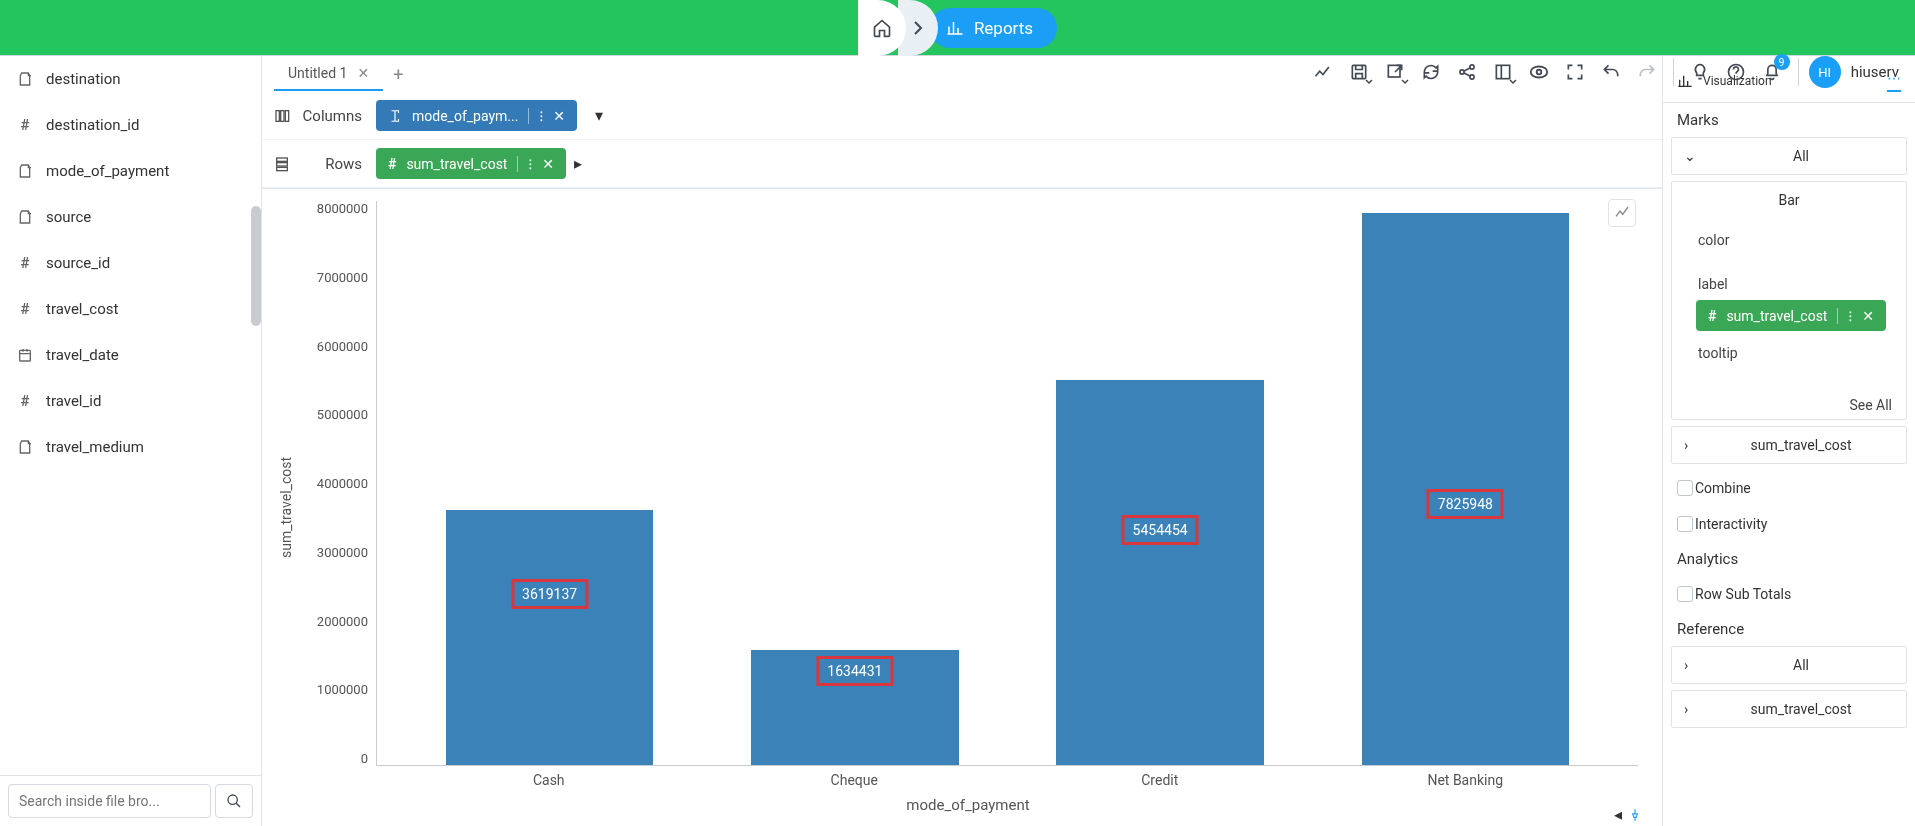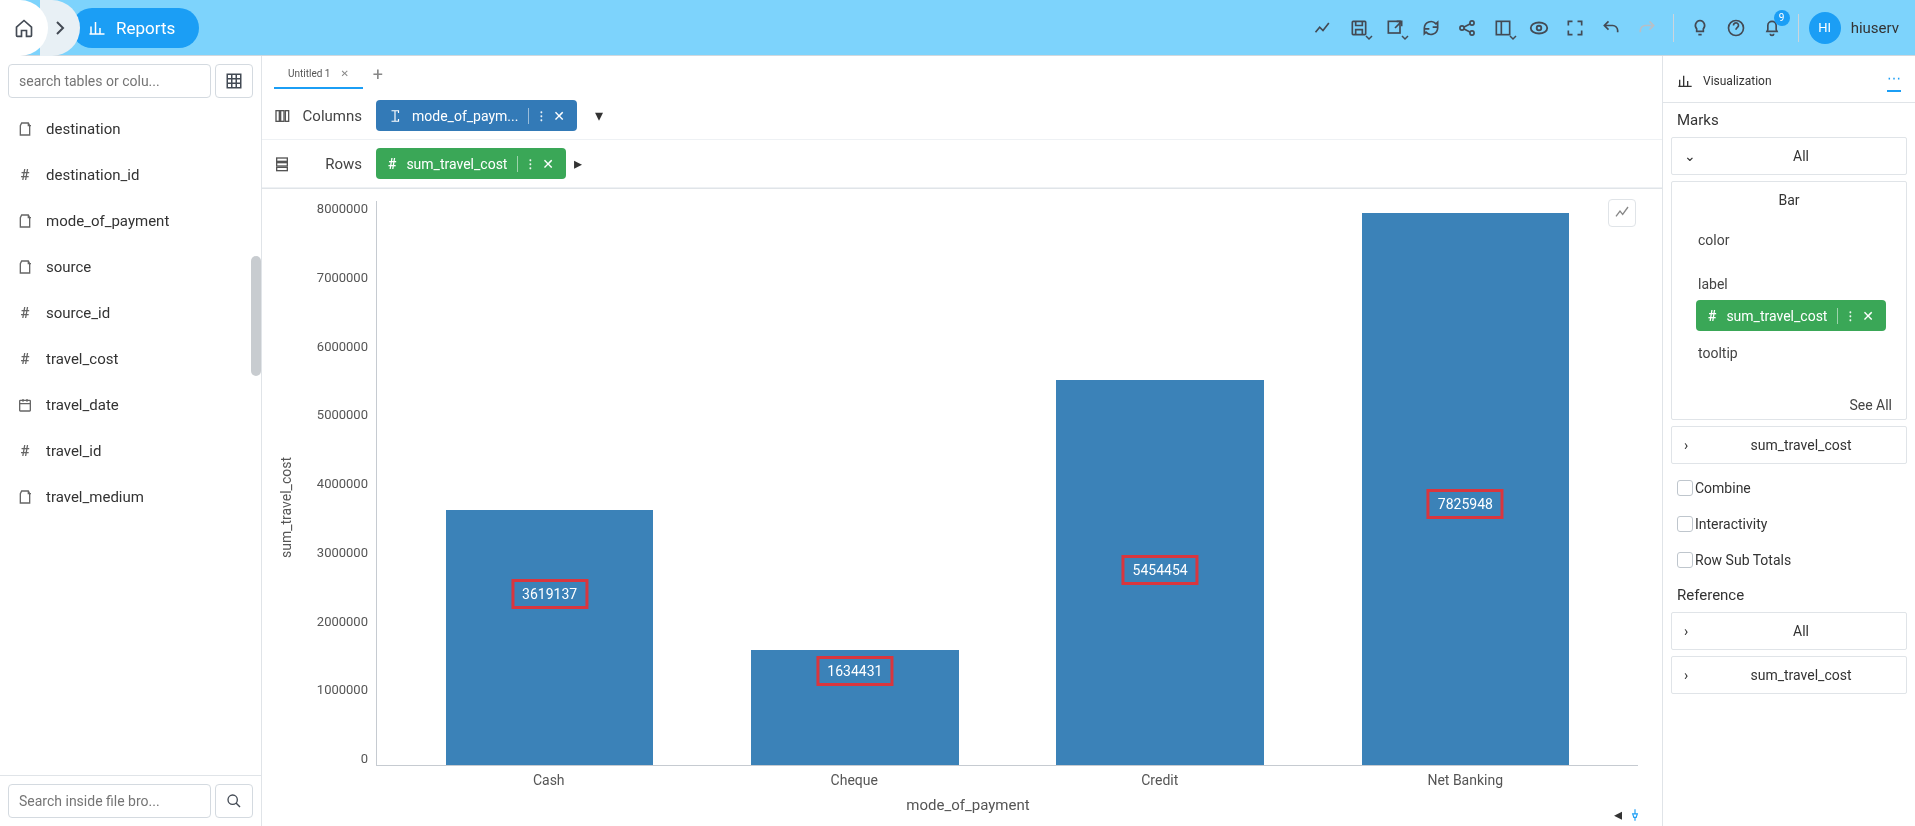--- a/index.html
+++ b/index.html
@@ -1,19 +1,19 @@
 <!DOCTYPE html>
 <html><head>
 <meta charset="utf-8">
 <style>
 * { margin: 0; padding: 0; box-sizing: border-box; font-family: -apple-system, BlinkMacSystemFont, "Segoe UI", Roboto, sans-serif; }
 body { background: #fff; width: 1915px; height: 826px; overflow: hidden; color: #333; }
 
 .app { display: flex; flex-direction: column; height: 100%; }
-.topbar { height: 56px; background: #7dd3fc; display: flex; align-items: center; border-bottom: 1px solid #d0d8de; }
+.topbar { height: 56px; background: #22c55e; display: flex; align-items: center; border-bottom: 1px solid #d0d8de; flex-direction: column; }
 .topbar-left { display: flex; align-items: center; gap: 0; }
 .home-btn { width: 48px; height: 56px; display: flex; align-items: center; justify-content: center; background: #fff; border-radius: 0 28px 28px 0; margin-right: -8px; position: relative; z-index: 2; }
 .crumb-sep { width: 40px; height: 56px; display: flex; align-items: center; justify-content: center; background: #e8f0f5; border-radius: 0 28px 28px 0; position: relative; z-index: 1; margin-right: -8px; }
 .reports-pill { background: #1b9ef5; color: #fff; padding: 8px 24px 8px 16px; border-radius: 28px; display: flex; align-items: center; gap: 10px; font-size: 17px; height: 40px; }
 .topbar-right { margin-left: auto; display: flex; align-items: center; gap: 4px; padding-right: 16px; }
 .tool-icon { width: 32px; height: 32px; display: flex; align-items: center; justify-content: center; cursor: pointer; color: #434a54; position: relative; }
 .tool-sep { width: 1px; height: 28px; background: #ccd5dc; margin: 0 6px; }
 .avatar { width: 32px; height: 32px; border-radius: 50%; background: #1b9ef5; color: #fff; display: flex; align-items: center; justify-content: center; font-size: 13px; font-weight: 400; }
 .user-name { font-size: 15px; margin-left: 6px; }
 .badge { position: absolute; top: -2px; right: -2px; background: #1b9ef5; color: #fff; font-size: 10px; width: 16px; height: 16px; border-radius: 50%; display: flex; align-items: center; justify-content: center; }
@@ -26,21 +26,21 @@
 .fields { flex: 1; overflow-y: auto; position: relative; }
 .field-item { padding: 14px 16px; display: flex; align-items: center; gap: 12px; font-size: 15px; color: #333; cursor: pointer; }
 .field-icon { width: 18px; display: flex; justify-content: center; color: #666; }
 .scroll-thumb { position: absolute; right: 0; top: 150px; width: 10px; height: 120px; background: #c8ccd0; border-radius: 5px; }
 .file-browser { background: #1b9ef5; color: #fff; padding: 14px 18px; font-size: 16px; display: flex; align-items: center; gap: 12px; }
 .search-file-row { display: flex; padding: 8px; gap: 4px; border-top: 1px solid #e0e4e8; }
 .footer-row { padding: 6px 10px; font-size: 12px; color: #555; display: flex; gap: 12px; align-items: center; }
 
 .workspace { flex: 1; display: flex; flex-direction: column; min-width: 0; border-right: 1px solid #e0e4e8; }
 .ws-tabs { display: flex; align-items: center; padding: 0 12px; height: 36px; }
-.ws-tab { padding: 8px 14px; font-size: 10px; color: #555; display: flex; align-items: center; gap: 10px; border-bottom: 2px solid #1b9ef5; justify-content: flex-end; }
+.ws-tab { padding: 8px 14px; font-size: 14px; color: #555; display: flex; align-items: center; gap: 10px; border-bottom: 2px solid #1b9ef5; justify-content: flex-end; }
 .ws-tab-close { cursor: pointer; color: #888; }
 .ws-tab-add { padding: 6px 10px; color: #888; cursor: pointer; font-size: 18px; }
 .shelves { border-bottom: 1px solid #e0e4e8; }
 .shelf { display: flex; align-items: center; padding: 8px 12px; gap: 14px; border-bottom: 1px solid #eef1f4; }
 .shelf-label { width: 88px; font-size: 15px; color: #444; display: flex; align-items: center; gap: 8px; justify-content: space-between; }
 .pill { display: inline-flex; align-items: center; gap: 10px; padding: 6px 12px; border-radius: 4px; color: #fff; font-size: 14px; }
 .pill-blue { background: #337ab7; }
 .pill-green { background: #3aa757; }
 .pill-sep { width: 1px; height: 16px; background: rgba(255,255,255,.5); }
 .pill-x { cursor: pointer; }
@@ -192,29 +192,20 @@
       </div>
       <div class="tool-sep"></div>
       <div class="avatar">HI</div>
       <span class="user-name">hiuserv</span>
     </div>
   </div>
 
   <div class="main">
 
     <div class="sidebar">
-      <div class="search-row">
-        <input class="search-box" placeholder="search tables or colu..." style="">
-        <div class="grid-btn">
-          <svg width="18" height="18" viewBox="0 0 24 24" fill="none" stroke="#434a54" stroke-width="2">
-              <rect x="3" y="3" width="18" height="18"></rect>
-              <path d="M3 9h18M3 15h18M9 3v18M15 3v18"></path>
-            </svg>
-        </div>
-      </div>
       <div class="fields" id="fields-list">
         <div class="scroll-thumb"></div>
       <div class="field-item">
             <span class="field-icon">
               <svg width="16" height="16" viewBox="0 0 24 24" fill="none" stroke="#666" stroke-width="2">
                 <path d="M7 3h10l2 4v14H5V7z"></path>
                 <path d="M17 3v4h4"></path>
               </svg>
             </span>
             <span>destination</span>
@@ -367,21 +358,21 @@
                       <div class="bar-label" style="top: 27%;">3619137</div>
                     </div>
                   </div>
                   <div class="bar-wrap">
                     <div class="bar" style="height: 20.4304%;">
                       <div class="bar-label" style="top: 5%;">1634431</div>
                     </div>
                   </div>
                   <div class="bar-wrap">
                     <div class="bar" style="height: 68.1807%;">
-                      <div class="bar-label" style="top: 35%; margin-top: 40px;">5454454</div>
+                      <div class="bar-label" style="top: 35%;">5454454</div>
                     </div>
                   </div>
                   <div class="bar-wrap">
                     <div class="bar" style="height: 97.8243%;">
                       <div class="bar-label" style="top: 50%;">7825948</div>
                     </div>
                   </div>
                 </div>
             </div>
             <div class="x-row">
@@ -448,20 +439,21 @@
         </div>
       </div>
       <div class="rp-check-row">
         <div class="chk"></div>
         <span>Combine</span>
       </div>
       <div class="rp-check-row">
         <div class="chk"></div>
         <span>Interactivity</span>
       </div>
+      <div class="rp-section-title">Analytics</div>
       <div class="rp-check-row">
         <div class="chk"></div>
         <span>Row Sub Totals</span>
       </div>
       <div class="rp-section-title">Reference</div>
       <div class="rp-row">
         <div class="rp-row-head">
           <span class="chev">›</span>
           <span class="lbl">All</span>
         </div>

